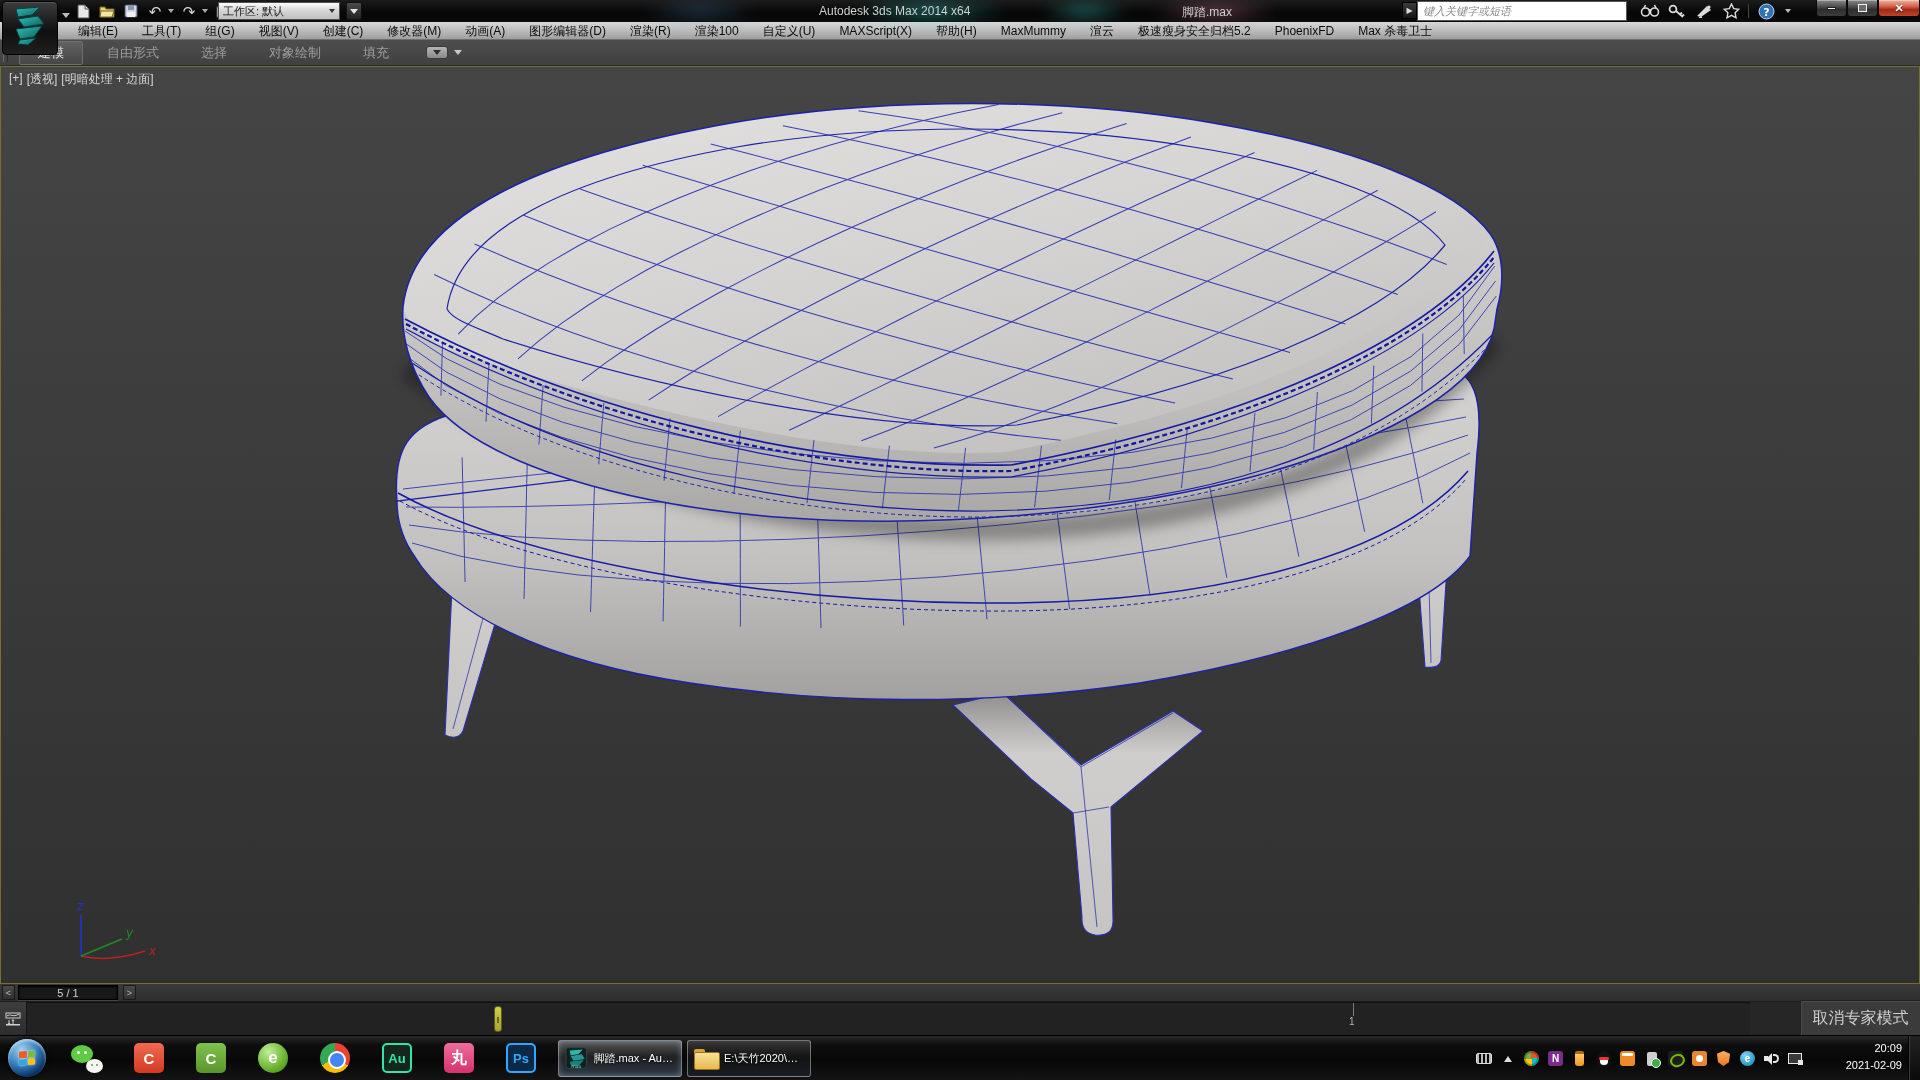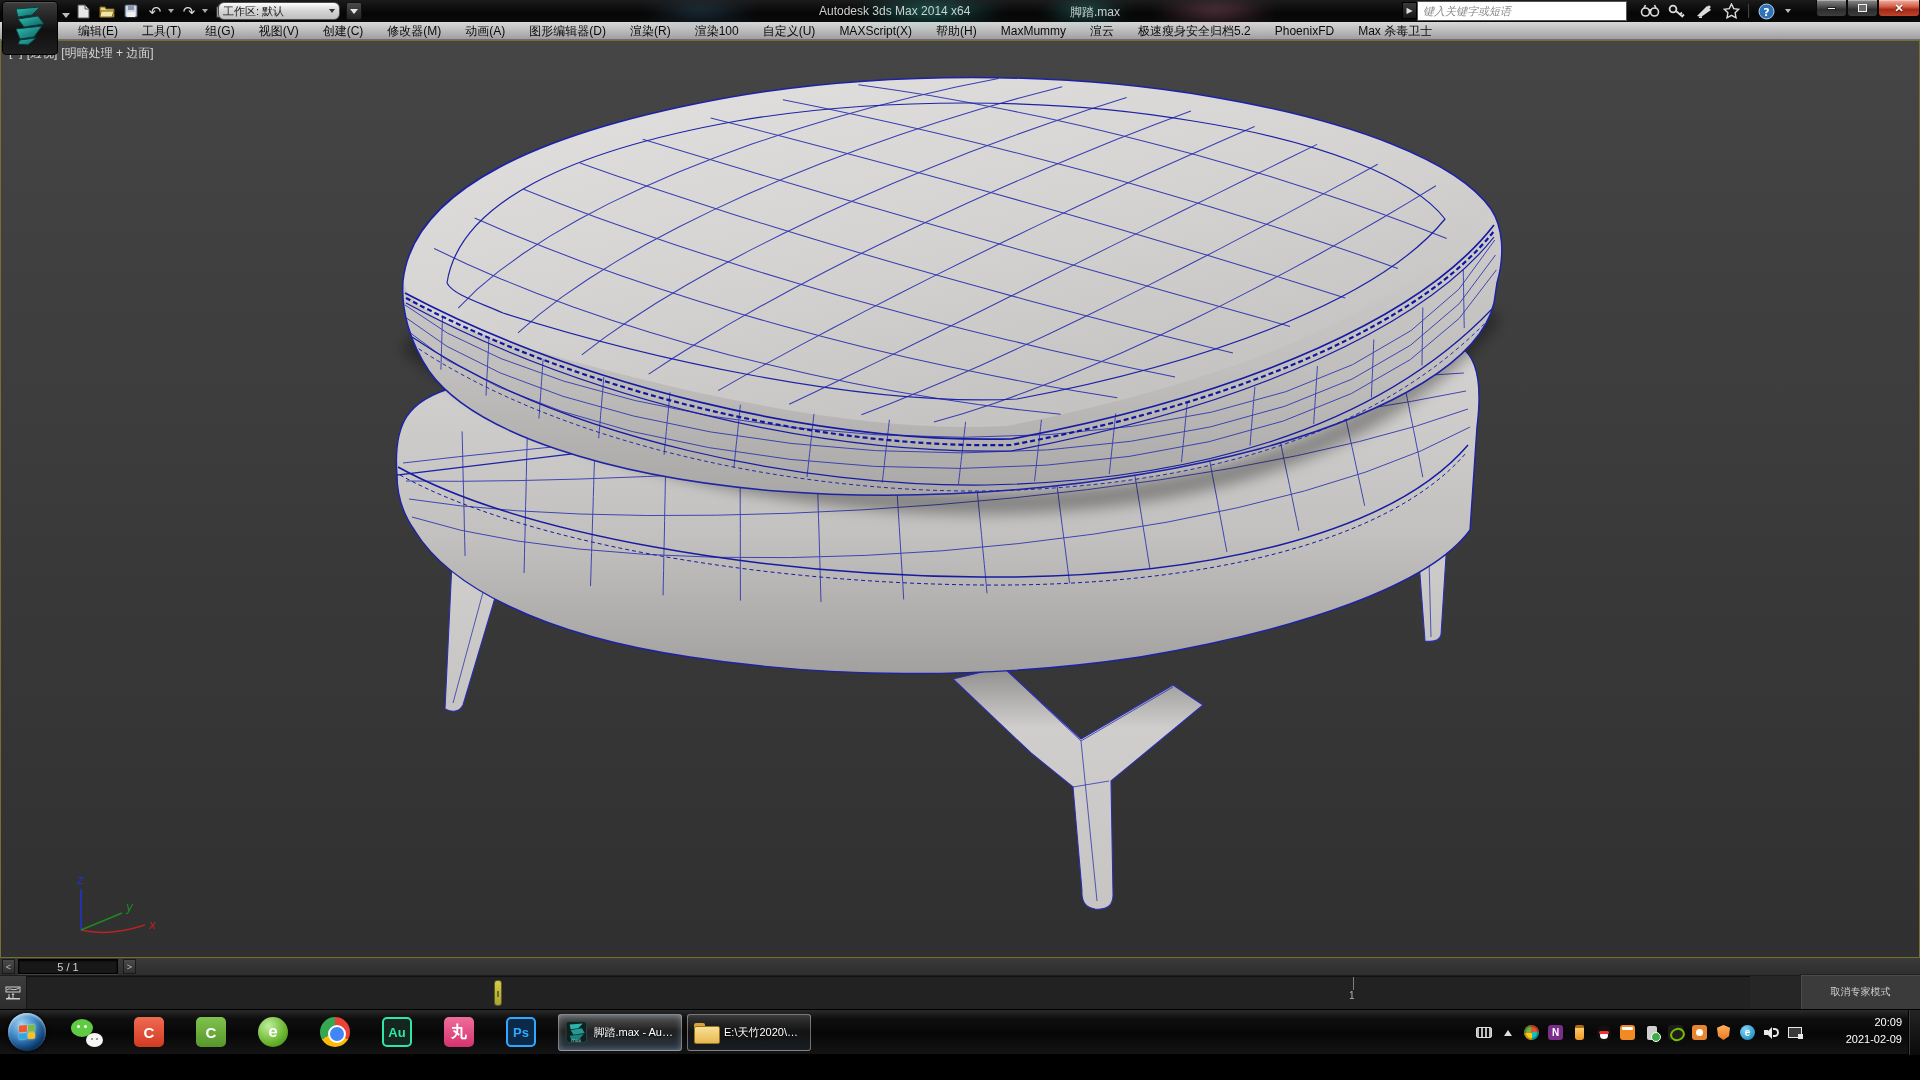--- a/index.html
+++ b/index.html
@@ -21,30 +21,30 @@
     border-radius:4px; box-shadow:inset 0 1px 0 #555; display:flex; align-items:center; justify-content:center; cursor:pointer; }
   .logo-caret { position:absolute; left:62px; top:13px; width:0; height:0; z-index:40;
     border-left:4px solid transparent; border-right:4px solid transparent; border-top:5px solid #bbb; }
 
   .qat { position:absolute; left:74px; top:2px; height:18px; display:flex; align-items:center; gap:6px; }
   .qbtn { width:18px; height:17px; display:flex; align-items:center; justify-content:center; border-radius:2px; }
   .qcaret { width:0; height:0; border-left:3px solid transparent; border-right:3px solid transparent; border-top:4px solid #aaa; margin-left:-2px; }
   .arrow-glyph { color:#d8d8d8; font-size:15px; line-height:15px; }
 
   .workspace { position:absolute; left:218px; top:2px; width:122px; height:18px;
-    background:linear-gradient(#fdfdfd,#d7d7d7 45%,#bfbfbf); border:1px solid #4e4e4e; border-radius:6px;
+    background:linear-gradient(#fdfdfd,#d7d7d7 45%,#bfbfbf); border:1px solid #4e4e4e; border-radius:0;
     font-size:11px; color:#1a1a1a; display:flex; align-items:center; padding:0 4px; cursor:pointer; }
   .workspace .wcaret { margin-left:auto; width:0; height:0; border-left:3px solid transparent;
     border-right:3px solid transparent; border-top:4px solid #333; }
   .ws-flyout { position:absolute; left:346px; top:2px; width:16px; height:18px; border-radius:2px;
     background:linear-gradient(#4a4a4a,#222); border:1px solid #111; display:flex; align-items:center; justify-content:center; cursor:pointer; }
   .ws-flyout i { width:0; height:0; border-left:4px solid transparent; border-right:4px solid transparent; border-top:5px solid #e8e8e8; }
 
   .title-text { position:absolute; top:4px; font-size:12px; color:#cfcfcf; white-space:nowrap; }
-  .t-app { left:775px;margin-left:44px; } .t-doc { left:1070px; }
+  .t-app { left:775px;margin-left:44px; } .t-doc { left:1182px; }
 
   .search-wrap { position:absolute; left:1402px; top:2px; height:17px; display:flex; align-items:center; }
   .search-expand { width:15px; height:17px; background:linear-gradient(#3a3a3a,#161616); border:1px solid #000;
     color:#ddd; font-size:8px; display:flex; align-items:center; justify-content:center; cursor:pointer; }
   .search-input { width:210px; height:17px; border:1px solid #555; background:#fff; font-size:11px; padding:9px 5px;
     font-family:"Liberation Sans", sans-serif; }
   .search-input::placeholder { font-style:italic; color:#8a8a8a; }
 
   .infocenter { position:absolute; left:1640px; top:2px; height:18px; display:flex; align-items:center; gap:7px; }
   .ic { display:flex; align-items:center; justify-content:center; width:20px; height:16px; cursor:pointer; }
@@ -96,21 +96,21 @@
   .curve-box { width:27px; height:33px; background:linear-gradient(#3d3d3d,#2d2d2d); border-right:1px solid #161616;
     display:flex; align-items:center; justify-content:center; cursor:pointer; }
   .track-bar { position:relative; width:1723px; height:33px; background:#222; border-top:1px solid #111; cursor:pointer; }
   .time-marker { position:absolute; left:467px; top:3px; width:8px; height:26px; border-radius:3px;
     background:linear-gradient(#d2cd49,#a8a32e); border:1px solid #5f5a20; cursor:ew-resize; }
   .time-marker::after { content:""; position:absolute; left:2px; top:10px; width:2px; height:6px; background:#6d682a; }
   .track-tick { position:absolute; left:1326px; top:0; width:1px; height:13px; background:#7d7d7d; }
   .track-tick-label { position:absolute; left:1322px; top:13px; color:#b5b5b5; font-size:10px; }
   .expert-panel { position:absolute; left:1800px; top:16px; width:120px; height:35px; background:#3b3b3b;
     border-left:1px solid #222; border-top:1px solid #222; box-shadow:inset 1px 1px 0 #4a4a4a;
-    display:flex; align-items:center; justify-content:center; color:#cfcfcf; font-size:10px; cursor:pointer; }
+    display:flex; align-items:center; justify-content:center; color:#cfcfcf; font-size:16px; cursor:pointer; }
 
   
   .taskbar { height:45px; background:linear-gradient(#2a2a2a,#0e0e0e 20%,#070707 55%,#141414); border-top:1px solid #000;
     display:flex; align-items:center; position:relative; }
   .start-orb { width:38px; height:38px; margin:0 10px 0 8px; border-radius:50%;
     background:radial-gradient(circle at 35% 28%, #9fd0f0, #3b86c4 40%, #0b3668 72%, #04172e);
     box-shadow:inset 0 2px 3px rgba(255,255,255,.6), 0 0 4px #000; position:relative; cursor:pointer; }
   .orb-flag { position:absolute; left:11px; top:12px; width:16px; height:14px; display:grid;
     grid-template-columns:1fr 1fr; grid-template-rows:1fr 1fr; gap:1px; transform:skewY(-4deg); }
   .orb-flag i { border-radius:1px; box-shadow:0 0 2px rgba(255,255,255,.8); }
@@ -334,20 +334,32 @@
     <span class="menu-item">自定义(U)</span>
     <span class="menu-item">MAXScript(X)</span>
     <span class="menu-item">帮助(H)</span>
     <span class="menu-item">MaxMummy</span>
     <span class="menu-item">渲云</span>
     <span class="menu-item">极速瘦身安全归档5.2</span>
     <span class="menu-item">PhoenixFD</span>
     <span class="menu-item">Max 杀毒卫士</span>
   </div>
 
+  <div class="ribbon">
+    <div class="grip"></div>
+    <span class="rtab active">建模</span>
+    <span class="rtab">自由形式</span>
+    <span class="rtab">选择</span>
+    <span class="rtab">对象绘制</span>
+    <span class="rtab">填充</span>
+    <span class="ribbon-min">
+        <i></i>
+      </span>
+    <span class="ribbon-caret"></span>
+  </div>
 
   <div class="viewport">
     <div class="vp-label">
       <span>[+]</span>
       <span>[透视]</span>
       <span>[明暗处理 + 边面]</span>
     </div>
 
     <svg id="scene" class="scene" viewBox="0 0 1918 916" preserveAspectRatio="none">
       <defs>

